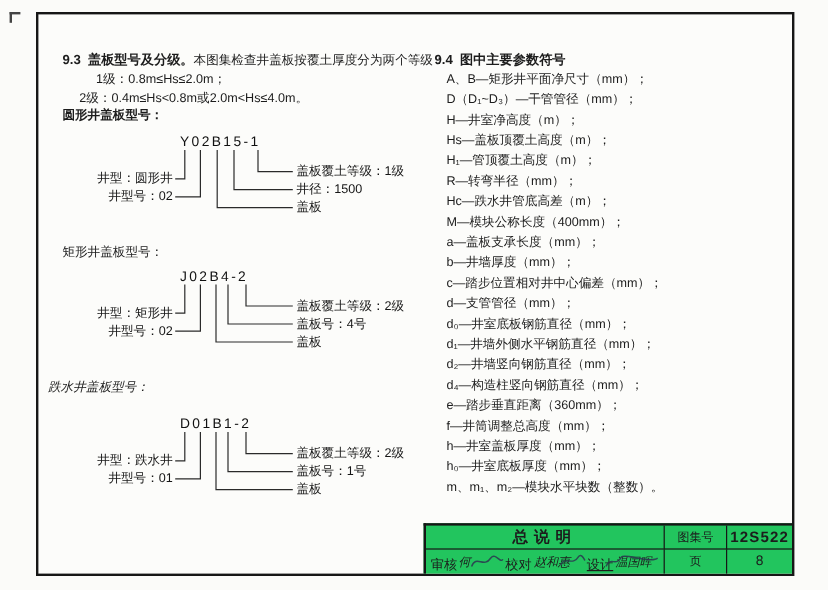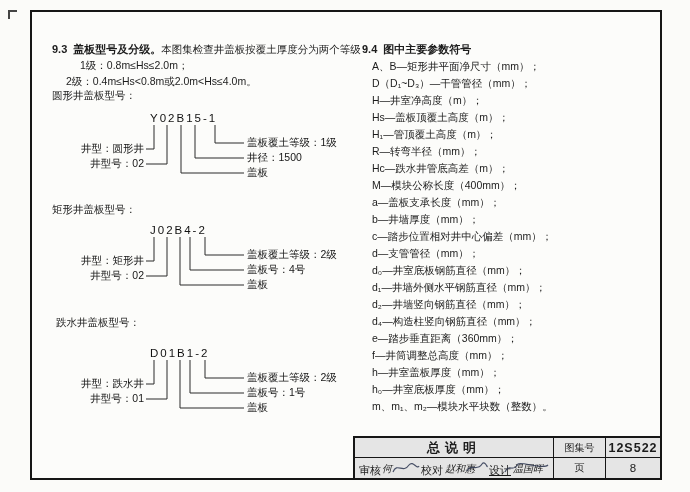--- a/index.html
+++ b/index.html
@@ -24,21 +24,21 @@
   .diag{position:absolute;}
   .diag text{font-family:"Liberation Sans","DejaVu Sans",sans-serif;font-size:10.5px;fill:#161616;}
   .diag text.code{font-size:11.5px;letter-spacing:2px;fill:#111;}
   .diag polyline{fill:none;stroke:#2a2a2a;stroke-width:1;}
   .params{position:absolute;left:340px;top:46px;line-height:17px;font-size:10.5px;}
   .params div{white-space:nowrap;}
   .tblock{
     position:absolute;right:0;bottom:0;width:305px;height:40px;
     border-top:2px solid #161616;border-left:2px solid #161616;box-sizing:content-box;
     display:grid;grid-template-columns:198px 52px 1fr;grid-template-rows:20px 20px;
-    background:#e5e5e5;
+    background:#22c55e;
   }
   .tb{display:flex;align-items:center;justify-content:center;box-sizing:border-box;overflow:hidden;}
   .tb.r1{border-bottom:1.5px solid #161616;}
   .tb.cl{border-left:1.5px solid #161616;}
   .tb-title{font-weight:bold;font-size:13px;letter-spacing:5px;}
   .tb-atlas-label,.tb-page-label{font-size:10px;}
   .tb-atlas-no{font-weight:bold;font-size:12.5px;letter-spacing:1px;}
   .tb-page-no{font-size:11.5px;}
   .sigcell{position:relative;justify-content:flex-start;}
   .sig-label{position:absolute;font-size:11px;top:5px;}
@@ -52,21 +52,21 @@
 <div class="corner-mark"></div>
 
 <div class="frame">
 
   <div class="txt sec-head" style="left:20px;top:30px;">
     <span class="sec-num">9.3</span><span>盖板型号及分级。</span><span class="plain">本图集检查井盖板按覆土厚度分为两个等级：</span>
   </div>
   <div class="txt" style="left:48px;top:47px;">1级：0.8m≤Hs≤2.0m；</div>
   <div class="txt" style="left:34px;top:63px;">2级：0.4m≤Hs&lt;0.8m或2.0m&lt;Hs≤4.0m。</div>
 
-  <div class="txt" style="left:20px;top:77px;">圆形井盖板型号：</div>
+  <div class="txt" style="left:20px;top:77px;font-weight:bold;">圆形井盖板型号：</div>
   <svg class="diag" style="left:8px;top:98px;" width="300" height="70" viewBox="0 0 300 70">
     <text class="code" x="110" y="12">Y02B15-1</text>
     <polyline points="114,15 114,39 106,39"></polyline>
     <polyline points="127,15 127,54 106,54"></polyline>
     <polyline points="175,15 175,33 204,33"></polyline>
     <polyline points="155,15 155,48 204,48"></polyline>
     <polyline points="141,15 141,63 204,63"></polyline>
     <text x="104" y="42" text-anchor="end">井型：圆形井</text>
     <text x="104" y="57" text-anchor="end">井型号：02</text>
     <text x="207" y="36">盖板覆土等级：1级</text>
@@ -82,21 +82,21 @@
     <polyline points="165,15 165,33 204,33"></polyline>
     <polyline points="150,15 150,48 204,48"></polyline>
     <polyline points="140,15 140,63 204,63"></polyline>
     <text x="104" y="42" text-anchor="end">井型：矩形井</text>
     <text x="104" y="57" text-anchor="end">井型号：02</text>
     <text x="207" y="36">盖板覆土等级：2级</text>
     <text x="207" y="51">盖板号：4号</text>
     <text x="207" y="66">盖板</text>
   </svg>
 
-  <div class="txt" style="left:24px;top:304px;">跌水井盖板型号：</div>
+  <div class="txt" style="left:8px;top:304px;font-style:italic;">跌水井盖板型号：</div>
   <svg class="diag" style="left:8px;top:333px;" width="300" height="70" viewBox="0 0 300 70">
     <text class="code" x="110" y="12">D01B1-2</text>
     <polyline points="114,15 114,39 106,39"></polyline>
     <polyline points="127,15 127,54 106,54"></polyline>
     <polyline points="165,15 165,33 204,33"></polyline>
     <polyline points="150,15 150,48 204,48"></polyline>
     <polyline points="140,15 140,63 204,63"></polyline>
     <text x="104" y="42" text-anchor="end">井型：跌水井</text>
     <text x="104" y="57" text-anchor="end">井型号：01</text>
     <text x="207" y="36">盖板覆土等级：2级</text>

